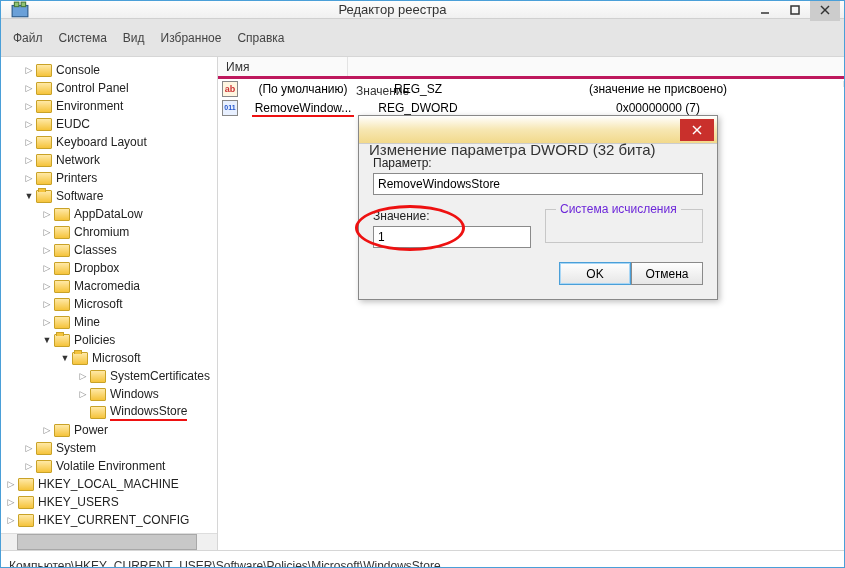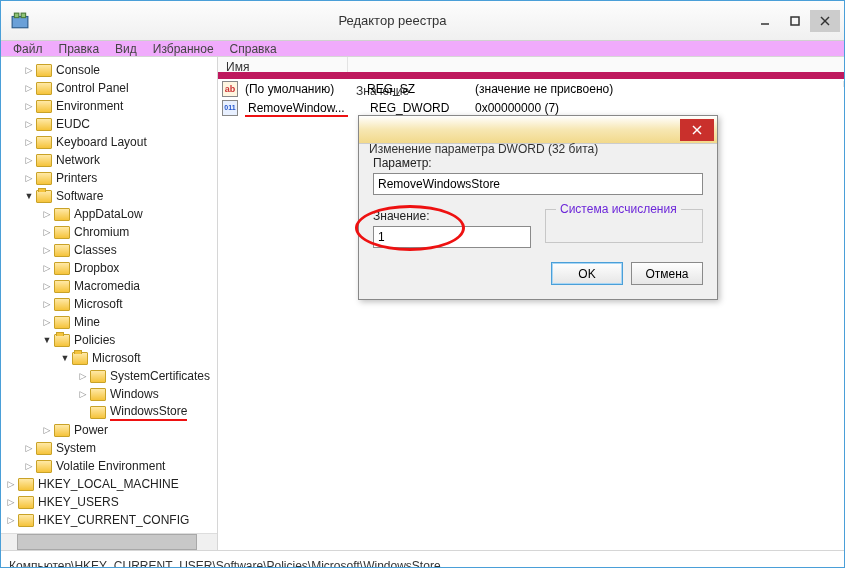--- a/index.html
+++ b/index.html
@@ -1,59 +1,59 @@
 <!DOCTYPE html>
 <html><head>
 <meta charset="utf-8">
 <style>
 * { box-sizing: border-box; margin: 0; padding: 0; font-family: "Segoe UI", Tahoma, sans-serif; font-size: 12px; }
 body { background: #fff; width: 845px; height: 568px; overflow: hidden; border: 1px solid #4a9fd8; }
-.titlebar { height: 40px; background: linear-gradient(#fdfdfd,#f0f0f0); display: flex; align-items: center; padding: 0 4px; border-bottom: 1px solid #d0d0d0; }
+.titlebar { height: 18px; background: linear-gradient(#fdfdfd,#f0f0f0); display: flex; align-items: center; padding: 0 4px; border-bottom: 1px solid #d0d0d0; }
 .titlebar .appicon { width: 18px; height: 18px; margin: 0 6px; }
 .titlebar .title { flex: 1; text-align: center; color: #333; font-size: 13px; }
 .winbtns { display: flex; }
 .winbtn { width: 30px; height: 22px; display:flex; align-items:center; justify-content:center; color:#333; }
 .winbtn.close { background:#ccc; }
-.menubar { height: 16px; display: flex; align-items: center; padding: 0 6px; gap: 4px; border-bottom: 1px solid #d6d6d6; background:#f0abfc; }
+.menubar { height: 38px; display: flex; align-items: center; padding: 0 6px; gap: 4px; border-bottom: 1px solid #d6d6d6; background:#e5e5e5; }
 .menubar span { color:#444; padding: 2px 6px; }
 .content { display: flex; height: 493px; }
 .tree { width: 217px; border-right: 1px solid #d6d6d6; overflow: auto; padding: 4px 0; position:relative; }
 .node { display: flex; align-items: center; height: 18px; padding-right:4px; }
 .twist { width: 12px; height:12px; display:inline-flex; align-items:center; justify-content:center; color:#888; font-size:9px; margin-right:1px;}
 .twist.open { color:#333; }
 .folder { width:16px; height:13px; background: linear-gradient(#ffe9a6,#f5c33b); border:1px solid #c9a227; border-radius:1px; margin-right:4px; position:relative; }
 .folder.open::before{content:"";position:absolute;top:-3px;left:1px;width:6px;height:3px;background:#f5c33b;border:1px solid #c9a227;border-bottom:none;}
 .node .lbl { color:#222; }
 .underline-red { border-bottom: 2px solid #e11; padding-bottom:1px;}
 .listpane { flex:1; position:relative; }
-.listhdr { display:flex; height:22px; border-bottom:7px solid #be185d; background:#fafafa; }
+.listhdr { display:flex; height:22px; border-bottom:3px solid #be185d; background:#fafafa; }
 .listhdr div { padding:3px 8px; border-right:1px solid #e3e3e3; color:#333; }
 .col-name{width:130px;} .col-type{width:108px;} .col-val{flex:1;margin-top:24px;}
 .row { display:flex; align-items:center; height:19px; padding-left:4px; }
 .row .icn { width:16px; height:16px; margin-right:4px; display:inline-flex; align-items:center; justify-content:center; font-size:9px; font-weight:bold; border:1px solid #888; }
 .icn.sz{ background:#fff6e0; color:#c33; } .icn.sz::after{content:"ab";}
 .icn.dw{ background:#e8f0ff; color:#2255cc; } .icn.dw::after{content:"011";font-size:7px;}
-.row span{ padding:0 3px; }
+.row span{ padding:0 3px;text-align:center; }
 .row .c1{width:122px;} .row .c2{width:108px;} .row .c3{flex:1;}
 .dialog { position:absolute; left:140px; top:58px; width:360px; background:#f0f0f0; border:1px solid #888; box-shadow:2px 2px 6px rgba(0,0,0,0.25); }
 .dlg-title { height:28px; background: linear-gradient(#fff,#f7e7b3,#f2d98b); display:flex; align-items:center; padding-left:10px; color:#333; border-bottom:1px solid #ccc;}
-.dlg-title .t { flex:1; font-size:12px;margin-top:39px;}
+.dlg-title .t { flex:1; font-size:15px;margin-top:39px;}
 .dlg-close { width:34px; height:22px; background:#c9302c; color:#fff; display:flex; align-items:center; justify-content:center; margin-right:3px;}
 .dlg-body { padding:12px 14px 14px; }
 .dlg-body label{ color:#222; display:block; margin-bottom:3px;}
 .dlg-body input[type=text]{ width:100%; height:22px; border:1px solid #8a8a8a; padding:2px 4px; background:#fff; font-size:12px;}
 .dlg-mid { display:flex; gap:14px; margin-top:14px; }
 .dlg-left{flex:1;} .dlg-right{flex:1;}
 .fieldset{ border:1px solid #c7c7c7; padding:8px 10px 10px; }
 .fieldset .leg{ position:relative; top:-16px; background:#f0f0f0; padding:0 4px; display:inline-block; color:#6d28d9;}
 .fieldset .opts{margin-top:-10px;}
 .radio{display:flex;align-items:center;gap:6px;margin:2px 0;}
 .rdot{width:12px;height:12px;border:1px solid #555;border-radius:50%;display:inline-flex;align-items:center;justify-content:center;}
 .rdot.on::after{content:"";width:6px;height:6px;background:#222;border-radius:50%;}
-.dlg-btns{display:flex;justify-content:flex-end;gap:8px;margin-top:14px;}
+.dlg-btns{display:flex;justify-content:flex-end;margin-top:14px;}
 .btn{min-width:72px;height:23px;border:1px solid #8a8a8a;background:linear-gradient(#fefefe,#e6e6e6);display:flex;align-items:center;justify-content:center;}
 .btn.primary{border:1px solid #4a9fd8;box-shadow:0 0 0 1px #a8d6f5 inset;}
 .ellipse{position:absolute;border:3px solid #e11;border-radius:50%;pointer-events:none;}
 .statusbar{height:30px;border-top:1px solid #d6d6d6;display:flex;align-items:center;padding:0 8px;color:#333;}
 .tree::-webkit-scrollbar{width:16px;height:16px}.tree::-webkit-scrollbar-thumb{background:#c8c8c8;border:1px solid #a8a8a8}
 .hscroll{position:absolute;bottom:0;left:0;right:0;height:17px;background:#f0f0f0;border-top:1px solid #ddd;display:flex;}
 .hscroll .thumb{width:180px;height:100%;background:#c8c8c8;border:1px solid #a8a8a8;margin-left:16px;}
 </style>
 </head>
 <body>
@@ -80,21 +80,21 @@
         <svg width="10" height="10">
           <line x1="1" y1="1" x2="9" y2="9" stroke="#333" stroke-width="1.5"></line>
           <line x1="9" y1="1" x2="1" y2="9" stroke="#333" stroke-width="1.5"></line>
         </svg>
       </div>
   </div>
 </div>
 
 <div class="menubar">
   <span>Файл</span>
-  <span>Правка</span>
+  <span>Система</span>
   <span>Вид</span>
   <span>Избранное</span>
   <span>Справка</span>
 </div>
 
 <div class="content">
   <div class="tree" id="tree">
       <div class="node" style="padding-left: 22px;">
         <span class="twist">▷</span>
         <span class="folder"></span>

